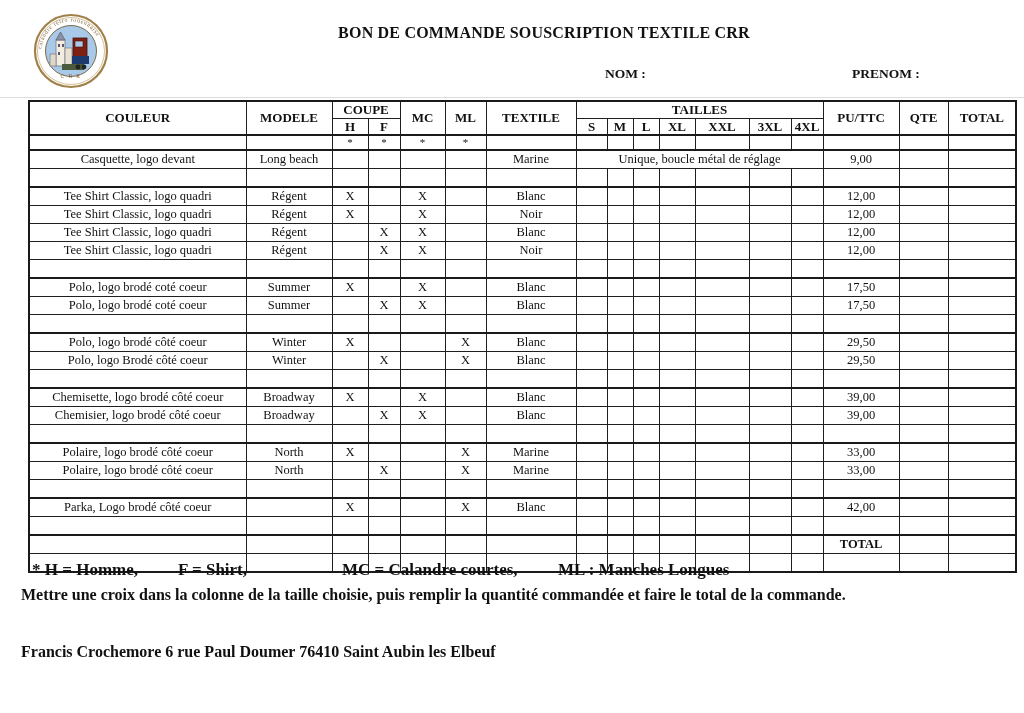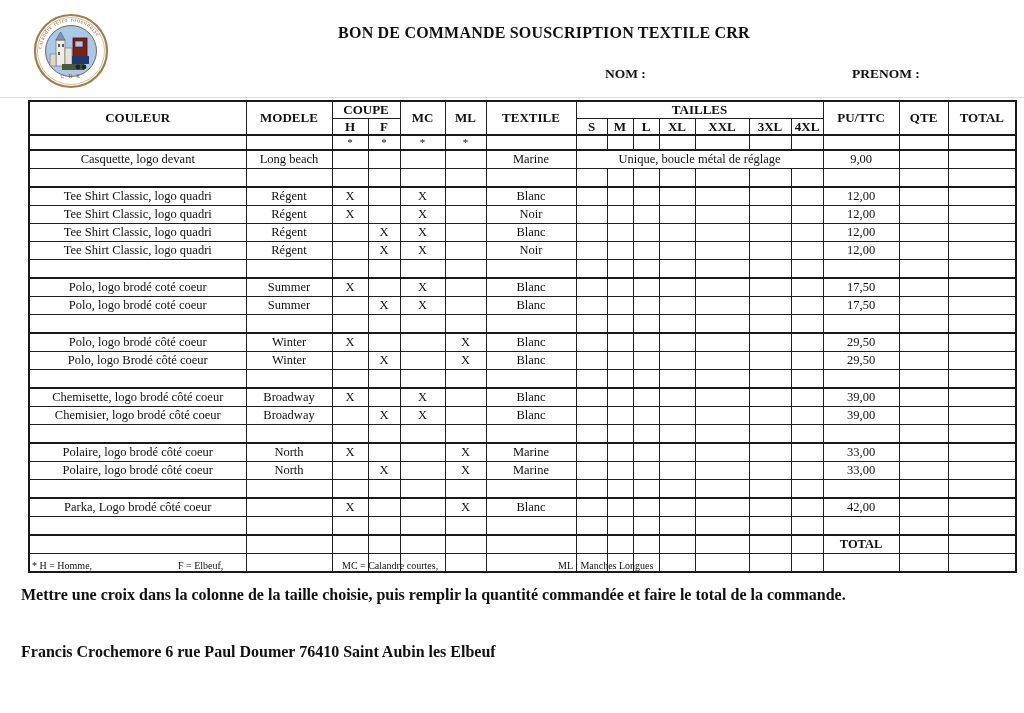--- a/index.html
+++ b/index.html
@@ -14,21 +14,21 @@
   
   table.order{position:absolute;top:100px;left:28px;width:988px;border-collapse:collapse;table-layout:fixed;border:2px solid #1a1a1a;}
   table.order th,table.order td{border:1px solid #1f1f1f;text-align:center;vertical-align:middle;padding:0;overflow:hidden;white-space:nowrap;font-size:12.5px;}
   table.order th{font-weight:bold;font-size:13px;height:16px;line-height:16px;}
   table.order td{height:17px;line-height:17px;}
   tr.ast td{height:13px;line-height:13px;font-size:11px;}
   tr.g td{border-top:2px solid #1a1a1a;}
   thead tr.sub th{height:15px;line-height:15px;}
   td.b{font-weight:bold;font-size:13px;}
   
-  .legend{position:absolute;top:560px;left:32px;width:980px;display:flex;font-size:10px;font-weight:normal;}
+  .legend{position:absolute;top:560px;left:32px;width:980px;display:flex;font-size:17px;font-weight:bold;}
   .legend span{display:inline-block;}
   .legend span:nth-child(1){width:146px;}
   .legend span:nth-child(2){width:164px;}
   .legend span:nth-child(3){width:216px;}
   .note{position:absolute;left:21px;width:990px;font-size:16px;font-weight:bold;}
   .note1{top:586px;}
   .note2{top:615px;}
   .note3{top:643px;}
 </style>
 </head>
@@ -567,21 +567,21 @@
           <td></td>
           <td></td>
           <td></td>
           <td></td>
         </tr>
       </tbody>
   </table>
 
   <div class="legend">
     <span>* H = Homme,</span>
-    <span>F = Elbeuf,</span>
+    <span>F = Shirt,</span>
     <span>MC = Calandre courtes,</span>
     <span>ML : Manches Longues</span>
   </div>
 
   <div class="note note1">Mettre une croix dans la colonne de la taille choisie, puis remplir la quantité commandée et faire le total de la commande.</div>
   <div class="note note3">Francis Crochemore 6 rue Paul Doumer 76410 Saint Aubin les Elbeuf</div>
 
 </div>
 
 </body></html>

